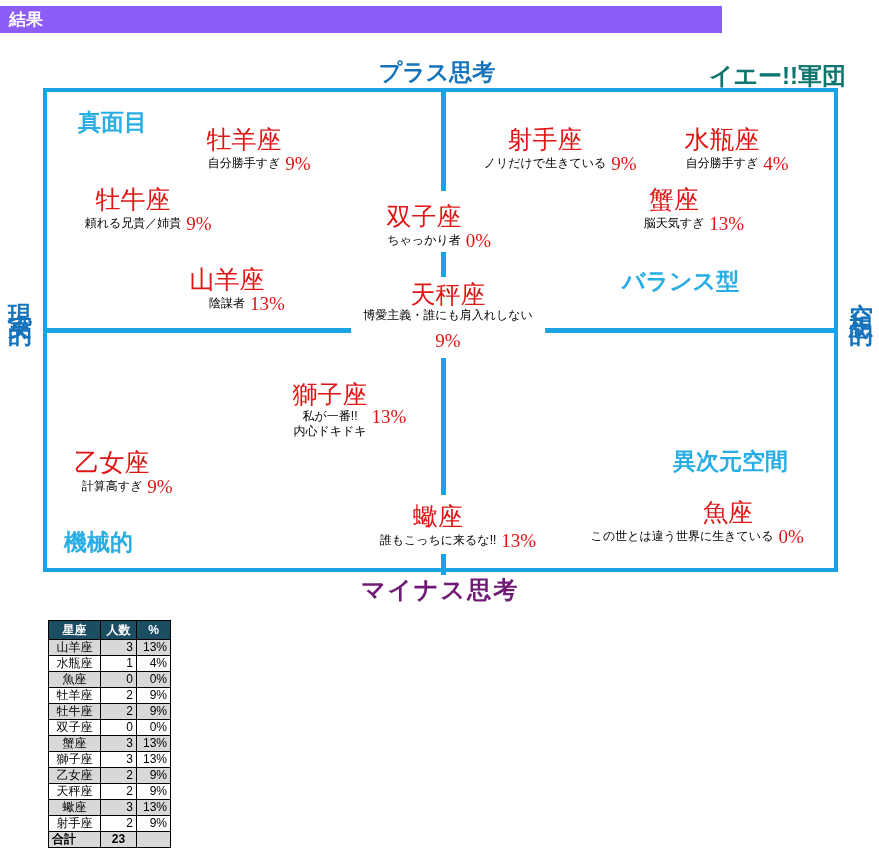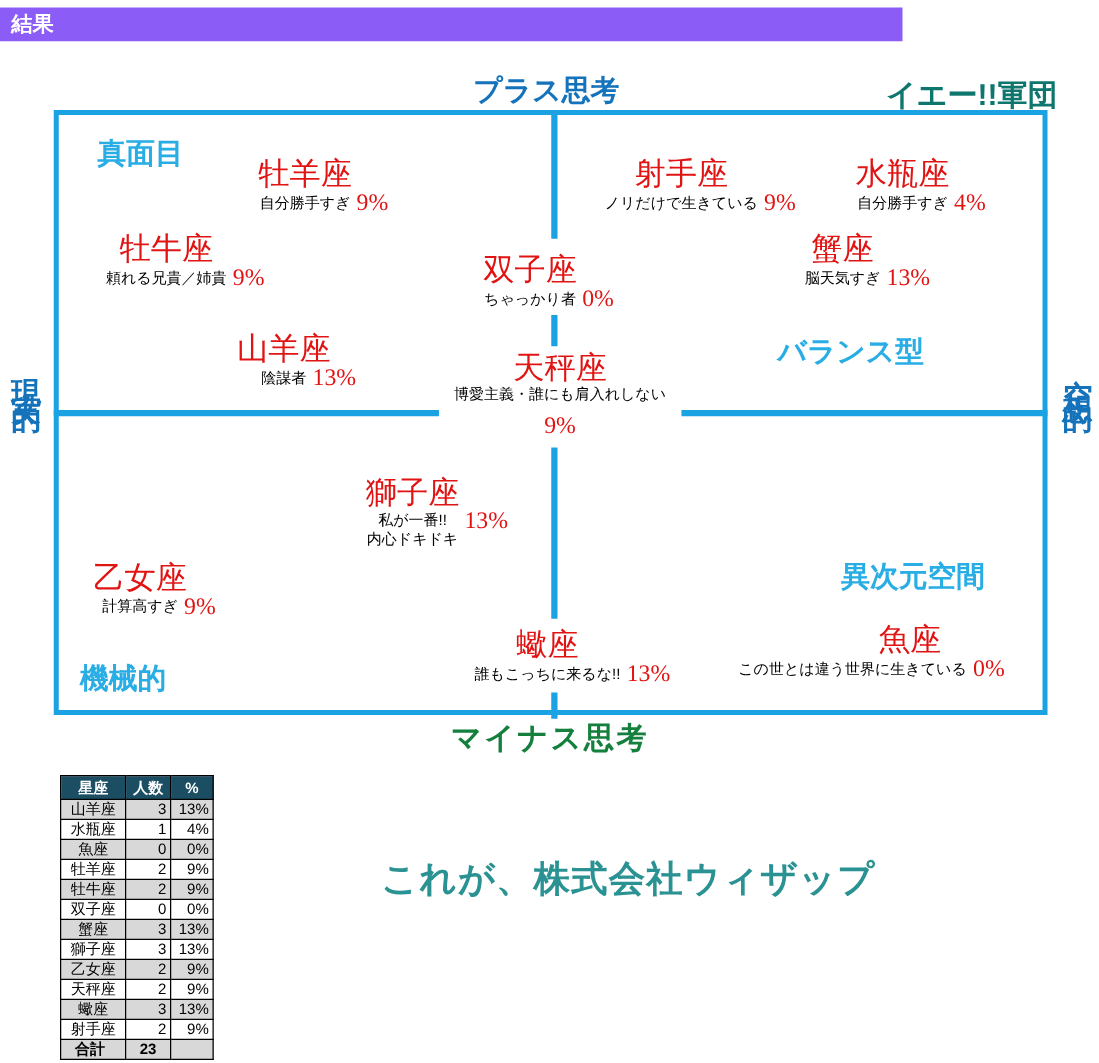--- a/index.html
+++ b/index.html
@@ -14,21 +14,21 @@
   
   .box   { position:absolute; left:43px; top:88px; width:795px; height:484px;
            border:4px solid #1ba2e3; box-sizing:border-box; z-index:1; }
   .vline { position:absolute; left:441px; top:88px; width:5px; height:487px; background:#1ba2e3; z-index:1; }
   .hline { position:absolute; left:43px; top:328px; width:795px; height:5px; background:#1ba2e3; z-index:1; }
 
   
   .axis-top    { position:absolute; left:437px; top:57px; transform:translateX(-50%);
                  font-size:23px; font-weight:bold; color:#1473bb; white-space:nowrap; z-index:3; }
   .axis-bottom { position:absolute; left:440px; top:574px; transform:translateX(-50%);
-                 font-size:24px; font-weight:bold; color:#15803d; letter-spacing:2px; white-space:nowrap; z-index:3; }
+                 font-size:24px; font-weight:bold; color:#701a75; letter-spacing:2px; white-space:nowrap; z-index:3; }
   .axis-side   { position:absolute; writing-mode:vertical-rl; font-size:24px; font-weight:bold;
                  color:#1473bb; letter-spacing:10px; z-index:3; }
   .axis-left   { left:4px;  top:284px; }
   .axis-right  { left:845px; top:284px; }
   .corner-label{ position:absolute; right:33px; top:60px; font-size:24px; font-weight:bold;
                  color:#0f766e; white-space:nowrap; z-index:3; }
 
   
   .qlabel { position:absolute; font-size:23px; font-weight:bold; color:#29ade5; white-space:nowrap; z-index:2; }
 
@@ -49,21 +49,21 @@
   
   .result-table { position:absolute; left:48px; top:620px; border-collapse:collapse; z-index:2; }
   .result-table th, .result-table td { border:1px solid #000; font-size:12px; padding:0 3px;
                                        height:15px; line-height:15px; white-space:nowrap; }
   .result-table th { background:#1c4e63; color:#fff; font-weight:bold; height:18px; text-align:center; }
   .col-sign  { width:52px; } .col-count { width:36px; } .col-pct { width:34px; }
   .result-table td:first-child { text-align:center; }
   .result-table td:nth-child(2), .result-table td:nth-child(3) { text-align:right; }
   .result-table tbody tr.alt td { background:#d8d8d8; }
   .result-table tfoot td { background:#d8d8d8; font-weight:bold; }
-  .result-table tfoot td:first-child { text-align:center; padding-right:8px; }
+  .result-table tfoot td:first-child { text-align:left; padding-right:8px; }
   .result-table tfoot td:nth-child(2) { text-align:center; }
 
   
   .msg { position:absolute; font-size:29px; font-weight:bold; color:#2a9292;
          letter-spacing:1px; white-space:nowrap; z-index:2; }
   .msg1 { left:305px; top:684px; }
   .msg2 { left:305px; top:746px; }
 </style>
 </head>
 <body>
@@ -234,15 +234,14 @@
       </tbody>
     <tfoot>
       <tr>
         <td>合計</td>
         <td>23</td>
         <td></td>
       </tr>
     </tfoot>
   </table>
 
-  <div class="msg msg1">これが、株式会社ウィザップ</div>
 
 </div>
 
 </body></html>

